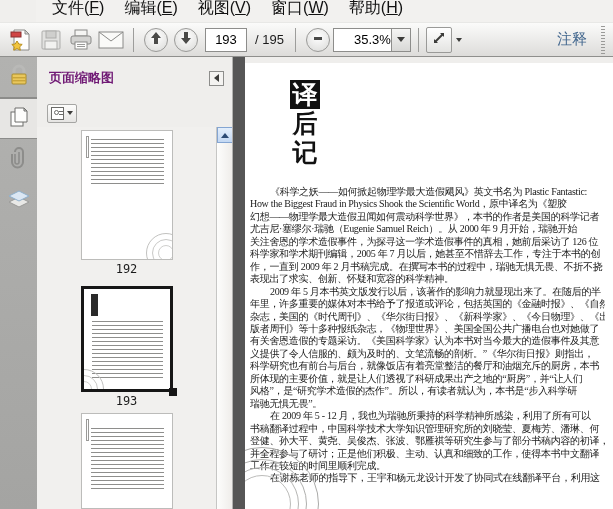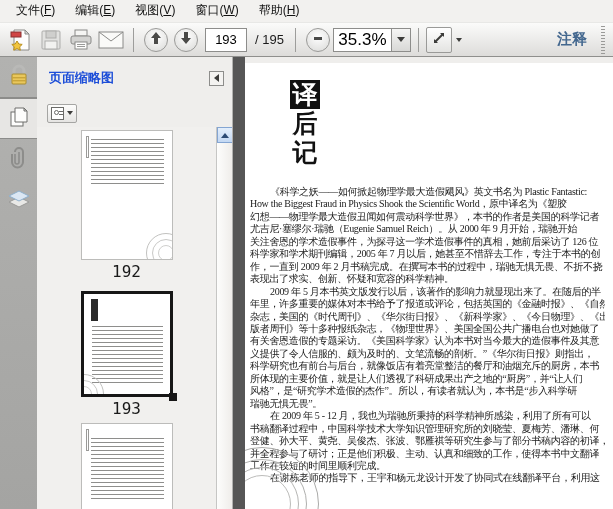--- a/index.html
+++ b/index.html
@@ -2,69 +2,69 @@
 <html><head>
 <meta charset="utf-8">
 <style>
   * { margin:0; padding:0; box-sizing:border-box; }
   html,body { width:613px; height:509px; overflow:hidden; }
   body { font-family:"Liberation Sans", sans-serif; background:#f0efed; }
   .app { width:613px; height:509px; display:flex; flex-direction:column; }
 
   
   .menubar { height:22px; background:#f2f1ef; display:flex; align-items:flex-end;
-             padding-left:6px; font-size:12px; color:#111; flex:0 0 auto; }
+             padding-left:6px; font-size:16px; color:#111; flex:0 0 auto;margin-left:36px; }
   .menu-item { padding:2px 10px 3px 10px; cursor:default; }
   .menu-key { text-decoration:underline; }
 
   
   .toolbar { height:35px; flex:0 0 auto; display:flex; align-items:center;
              background:linear-gradient(#fbfbfa,#dddcda); border-top:1px solid #e8e8e6;
              border-bottom:1px solid #8f8f8d; padding:0 6px; }
   .tb-btn { width:28px; height:28px; display:flex; align-items:center; justify-content:center;
             border:1px solid transparent; border-radius:2px; margin:0 1px; }
   .tb-btn svg { display:block; }
   .tb-sep { width:1px; height:24px; background:#9d9d9b; margin:0 7px; }
   .round-btn { width:24px; height:24px; border-radius:50%;
                background:radial-gradient(circle at 50% 35%, #ffffff, #d9d9d7);
                border:1px solid #9a9a98; display:flex; align-items:center; justify-content:center;
                margin:0 3px; }
   .page-box { width:42px; height:24px; border:1px solid #8d8d8b; background:#fff; text-align:center;
               font-size:13px; font-family:"Liberation Sans", sans-serif; margin:0 4px; }
   .page-total { font-size:13px; color:#1a1a1a; margin:0 4px; white-space:nowrap; }
   .zoom-box { width:58px; height:24px; border:1px solid #8d8d8b; border-right:none; background:#fff;
-              text-align:center; font-size:17px; font-family:"Liberation Sans", sans-serif; }
+              text-align:right; font-size:13px; font-family:"Liberation Sans", sans-serif; }
   .zoom-drop { width:20px; height:24px; border:1px solid #8d8d8b;
                background:linear-gradient(#f5f5f4,#d8d8d6); display:flex; align-items:center;
                justify-content:center; }
   .tri-down { width:0; height:0; border-left:4px solid transparent; border-right:4px solid transparent;
               border-top:5px solid #3c3c3a; }
   .tri-down.sm { border-left-width:3px; border-right-width:3px; border-top-width:4px; }
   .fit-btn { width:26px; height:26px; border:1px solid #9a9a98; border-radius:2px;
              background:linear-gradient(#ffffff,#e3e3e1); display:flex; align-items:center;
              justify-content:center; }
   .mini-drop { width:14px; height:26px; display:flex; align-items:center; justify-content:center; }
-  .comments { margin-left:auto; margin-right:14px; font-size:15px; font-weight:bold; color:#44688f;text-align:center; }
+  .comments { margin-left:auto; margin-right:14px; font-size:15px; font-weight:normal; color:#44688f;text-align:center; }
   .grip { width:4px; height:28px; margin-right:2px;
           background:repeating-linear-gradient(to bottom,#9a9a98 0 1px,transparent 1px 3px); }
 
   
   .content { flex:1; display:flex; min-height:0; }
 
   
   .navstrip { width:37px; flex:0 0 auto; background:linear-gradient(#b2b2b0,#a4a4a2); }
   .nav-cell { width:37px; height:41px; display:flex; align-items:center; justify-content:center; }
   .nav-cell.lock { border-bottom:1px solid #8c8c8a; }
   .nav-cell.active { background:#e7e6e4; border-top:1px solid #8c8c8a; border-bottom:1px solid #8c8c8a; }
 
   
   .panel { width:196px; flex:0 0 auto; background:#efeeec; display:flex; flex-direction:column;
            border-right:1px solid #b2b2b0; }
   .panel-header { height:42px; display:flex; align-items:center; padding:0 8px 0 12px;
-                  font-size:13px; font-weight:bold; color:#1d4ed8; }
+                  font-size:13px; font-weight:bold; color:#701a75; }
   .collapse-btn { margin-left:auto; width:15px; height:15px; border:1px solid #8d8d8b; background:#f4f3f1;
                   display:flex; align-items:center; justify-content:center; }
   .tri-left { width:0; height:0; border-top:4px solid transparent; border-bottom:4px solid transparent;
               border-right:5px solid #3c3c3a; }
   .panel-options { height:28px; display:flex; align-items:center; padding-left:10px; }
   .options-btn { display:flex; align-items:center; gap:3px; padding:2px 3px; border:1px solid #a5a5a3;
                  border-radius:2px; background:linear-gradient(#fdfdfc,#e5e4e2); }
   .opt-ico { width:13px; height:13px; border:1px solid #6b6b69; background:#fff; position:relative; }
   .opt-ico::before { content:""; position:absolute; left:2px; top:2px; width:3px; height:3px;
                      border:1px solid #6b6b69; border-radius:50%; }
@@ -75,21 +75,21 @@
   .thumb-page { width:92px; background:#fff; border:1px solid #bcbcba; position:relative; overflow:hidden; }
   .thumb-page.sel { border:3px solid #161616; }
   .mini-lines { position:absolute; left:10%; right:8%;
                 background:repeating-linear-gradient(to bottom,#8e8e8c 0 1px,transparent 1px 4px); }
   .mini-marker { position:absolute; left:4px; top:5px; width:3px; height:22px; border:1px solid #9a9a98; }
   .mini-title { position:absolute; left:7px; top:5px; width:7px; height:22px; background:#2a2a2a; }
   .mini-swirl { position:absolute; width:40px; height:40px; border-radius:50%;
                 border:1px solid #c2c2c0; }
   .mini-swirl::before { content:""; position:absolute; inset:5px; border-radius:50%; border:1px solid #c9c9c7; }
   .mini-swirl::after { content:""; position:absolute; inset:11px; border-radius:50%; border:1px solid #d0d0ce; }
-  .thumb-label { font-size:16px; color:#1a1a1a; margin:2px 0 5px 0; font-family:"DejaVu Sans Mono", monospace; }
+  .thumb-label { font-size:12px; color:#1a1a1a; margin:2px 0 5px 0; font-family:"DejaVu Sans Mono", monospace; }
   .range-bar { width:92px; height:8px; background:#b3b3b1; margin:3px 0 2px 0; }
   .sel-wrap { position:relative; }
   .sel-handle { position:absolute; right:-4px; bottom:-4px; width:8px; height:8px; background:#161616; }
   .vscroll { position:absolute; top:0; right:0; bottom:0; width:16px;
              background:linear-gradient(to right,#fdfdfc,#efedea); border-left:1px solid #c6c6c4; }
   .scroll-up { width:16px; height:16px; background:linear-gradient(#e3eefb,#c3d8f3);
                border:1px solid #84a5d2; display:flex; align-items:center; justify-content:center; }
   .tri-up-blue { width:0; height:0; border-left:4px solid transparent; border-right:4px solid transparent;
                  border-bottom:5px solid #2c4a74; }
 

